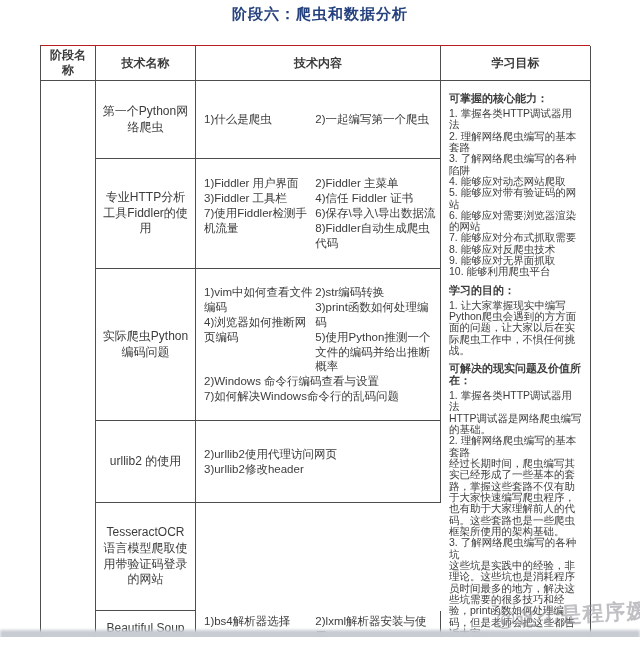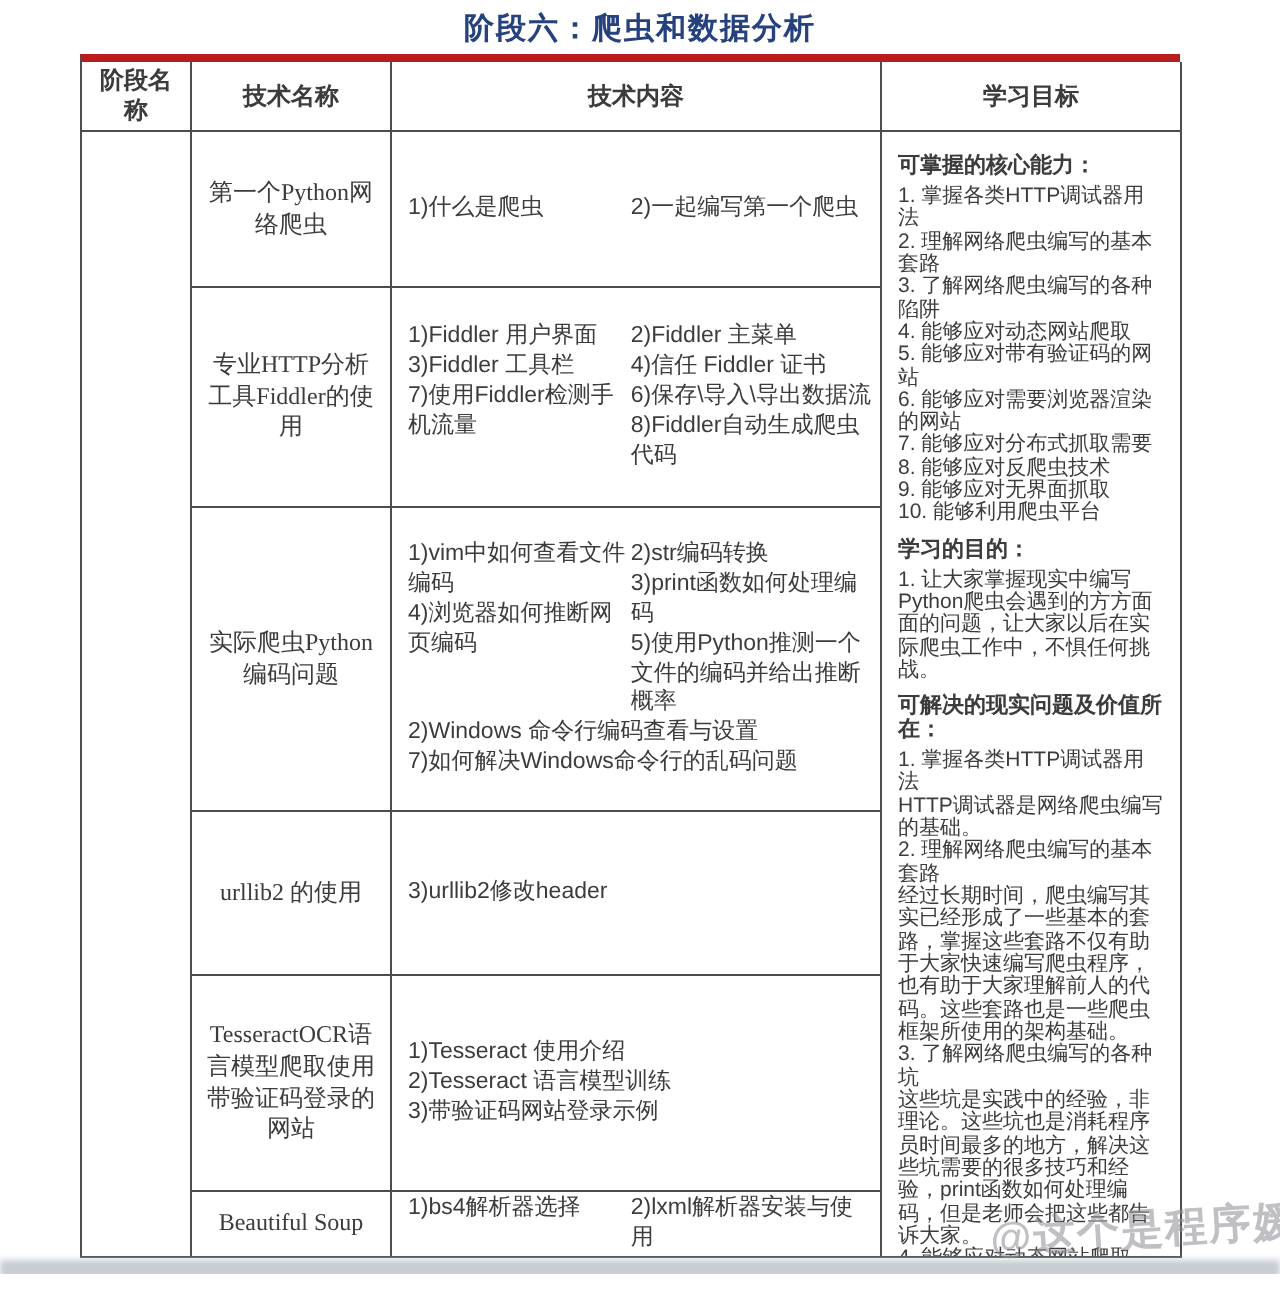--- a/index.html
+++ b/index.html
@@ -5,41 +5,41 @@
   html,body{margin:0;padding:0;background:#ffffff;}
   .page{
     position:relative;width:640px;height:637px;overflow:hidden;background:#ffffff;
     font-family:"Liberation Sans","DejaVu Sans",sans-serif;color:#3c3c3c;
   }
   .page-title{
     position:absolute;top:5px;left:0;width:100%;text-align:center;
     font-size:15px;font-weight:bold;color:#26427e;letter-spacing:1px;margin:0;
   }
   .tbl{
-    position:absolute;left:40px;top:27px;width:550px;height:602px;
+    position:absolute;left:40px;top:45px;width:550px;height:602px;
     display:grid;
     grid-template-columns:55px 100px 245px 150px;
     grid-template-rows:35px 78px 110px 152px 82px 108px 1fr;
-    border-top:4px solid #b91c1c;border-left:1px solid #4d4d4d;
+    border-top:1px solid #b91c1c;border-left:1px solid #4d4d4d;
     box-sizing:border-box;
   }
   .cell{
     border-right:1px solid #4d4d4d;border-bottom:1px solid #4d4d4d;
     box-sizing:border-box;overflow:hidden;
   }
   .hdr{
     grid-row:1;display:flex;align-items:center;justify-content:center;text-align:center;
     font-weight:bold;font-size:12px;padding:0 4px;line-height:1.25;
   }
   .c1{grid-column:1;} .c2{grid-column:2;} .c3{grid-column:3;} .c4{grid-column:4;}
   .r1{grid-row:2;} .r2{grid-row:3;} .r3{grid-row:4;} .r4{grid-row:5;} .r5{grid-row:6;} .r6{grid-row:7;}
   .merged{grid-row:2/8;}
   .name{
     display:flex;align-items:center;justify-content:center;text-align:center;
-    font-size:12px;line-height:1.3;padding:0 6px;font-family:Liberation Serif, serif;
+    font-size:12px;line-height:1.3;padding:0 6px;
   }
   .content{
     display:flex;flex-direction:column;justify-content:center;
     font-size:11.5px;line-height:1.3;padding:4px 4px 4px 8px;
   }
   .two-col{display:grid;grid-template-columns:48% 52%;}
   .goals{
     font-size:10.5px;line-height:1.08;padding:8px 8px 0 8px;
   }
   .goals .sec-heading{font-weight:bold;font-size:11px;margin:7px 0 3px 0;}
@@ -115,32 +115,26 @@
       </div>
       <div>
           <div>2)Windows 命令行编码查看与设置</div>
           <div>7)如何解决Windows命令行的乱码问题</div>
         </div>
     </div>
 
     <div class="cell name c2 r4">urllib2 的使用</div>
     <div class="cell content c3 r4">
       <div>
+          <div>2)urllib2使用代理访问网页</div>
           <div>3)urllib2修改header</div>
         </div>
     </div>
 
     <div class="cell name c2 r5">TesseractOCR语言模型爬取使用带验证码登录的网站</div>
-    <div class="cell content c3 r5">
-      <div>
-          <div>1)Tesseract 使用介绍</div>
-          <div>2)Tesseract 语言模型训练</div>
-          <div>3)带验证码网站登录示例</div>
-        </div>
-    </div>
 
     <div class="cell name c2 r6">Beautiful Soup</div>
     <div class="cell content c3 r6">
       <div class="two-col">
         <div>
             <div>1)bs4解析器选择</div>
           </div>
         <div>
             <div>2)lxml解析器安装与使用</div>
           </div>

